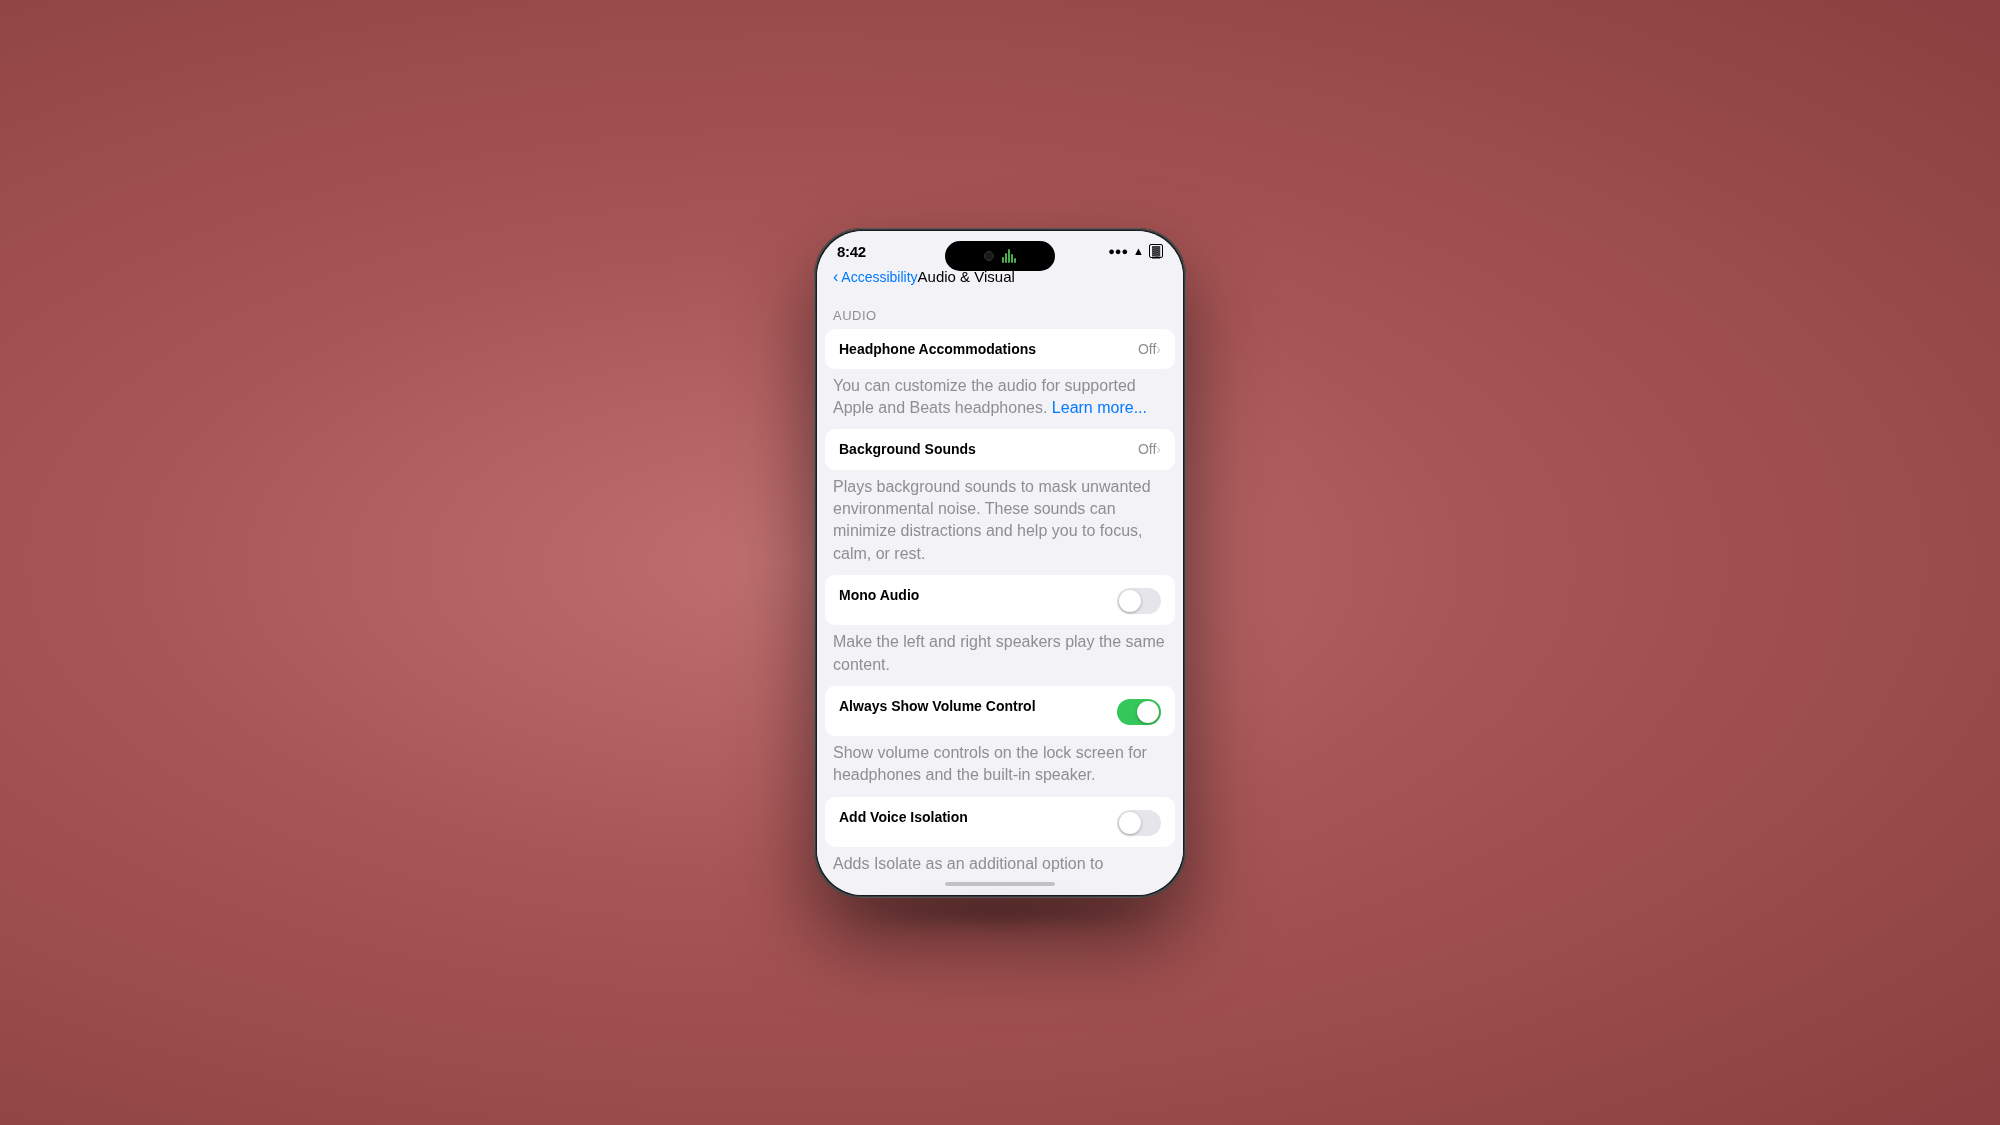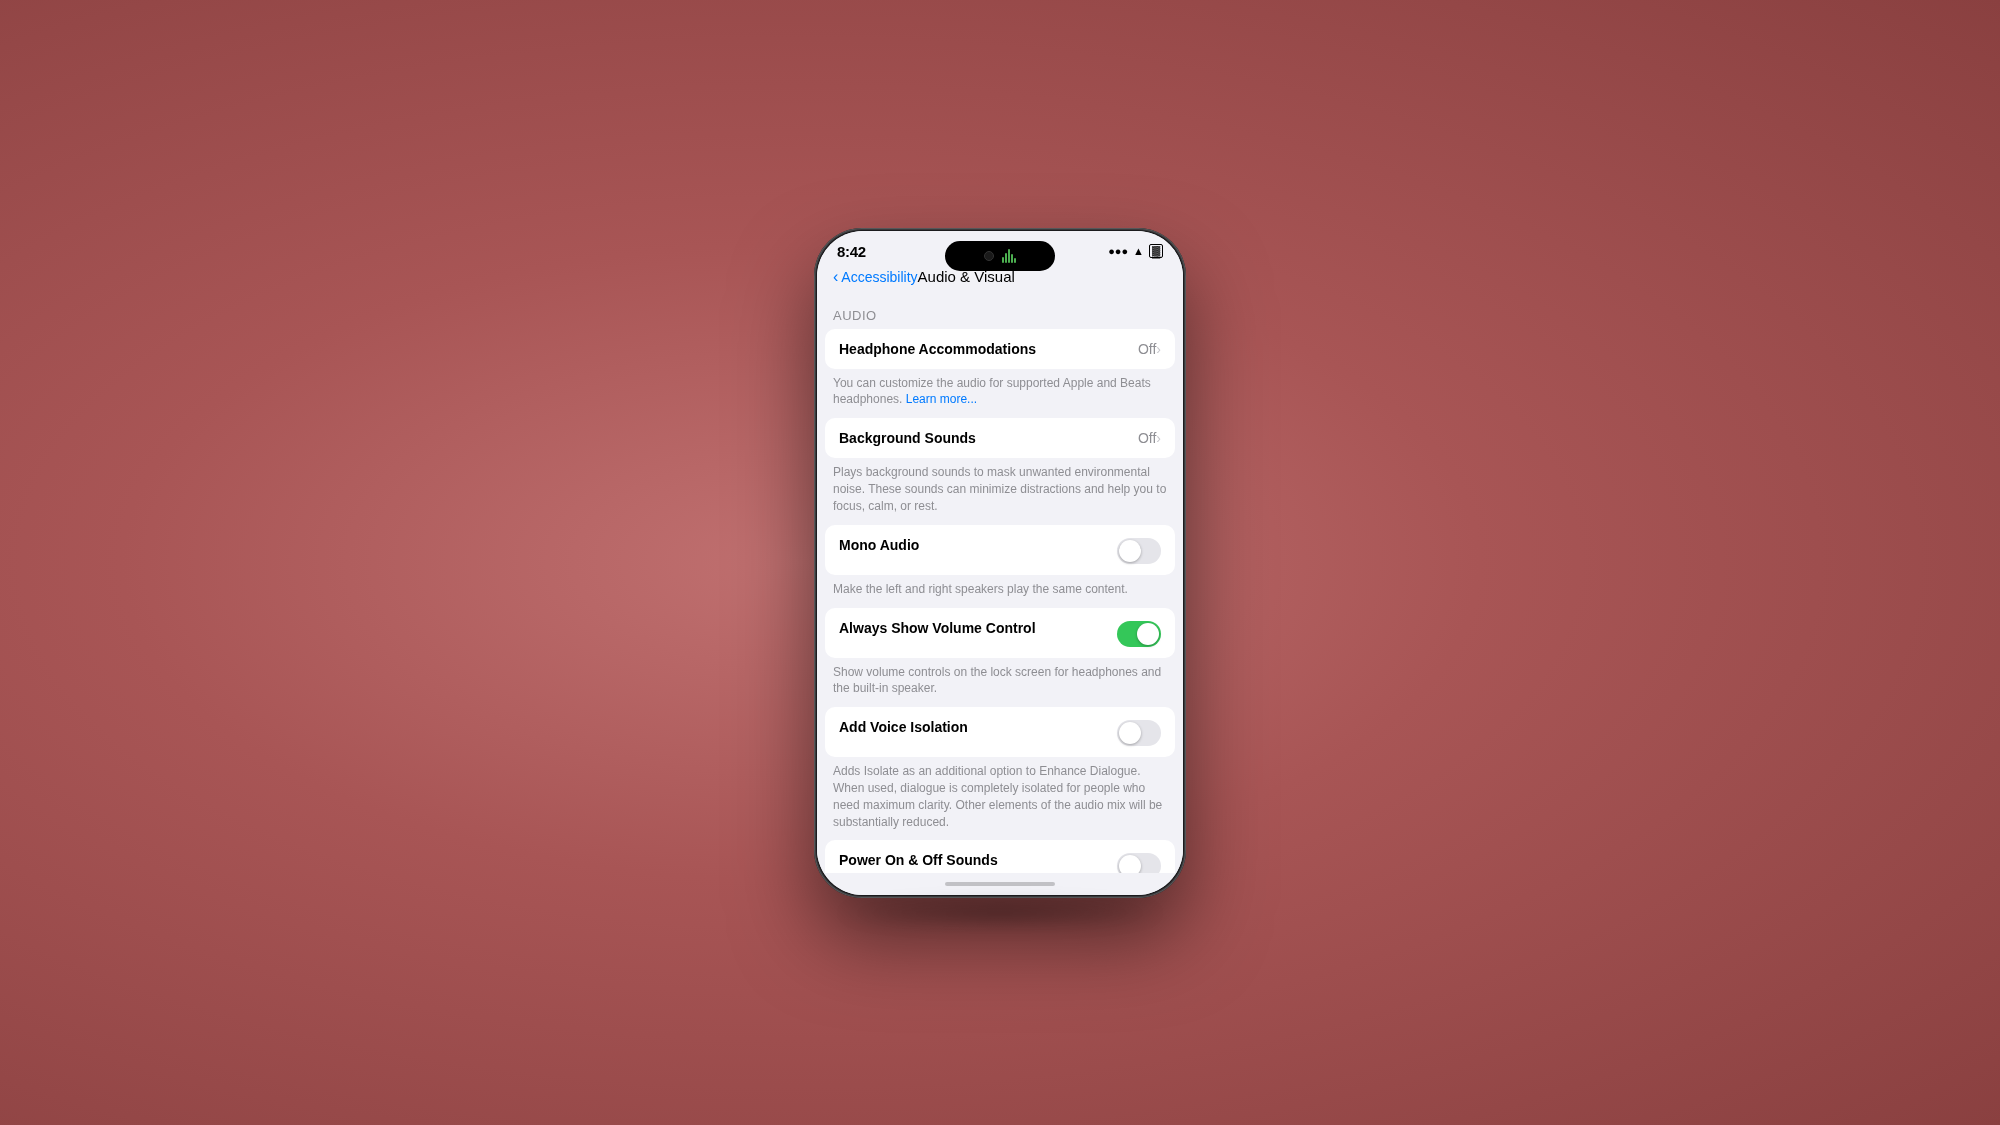--- a/index.html
+++ b/index.html
@@ -205,21 +205,21 @@
       color: #8e8e93;
     }
 
     .chevron-right {
       color: #c7c7cc;
       font-size: 14px;
     }
 
     
     .description-text {
-      font-size: 12px;
+      font-size: 16px;
       color: #8e8e93;
       padding: 6px 12px 10px 16px;
       line-height: 1.4;
     }
 
     .description-text a, .learn-more {
       color: #007AFF;
       text-decoration: none;
     }
 

